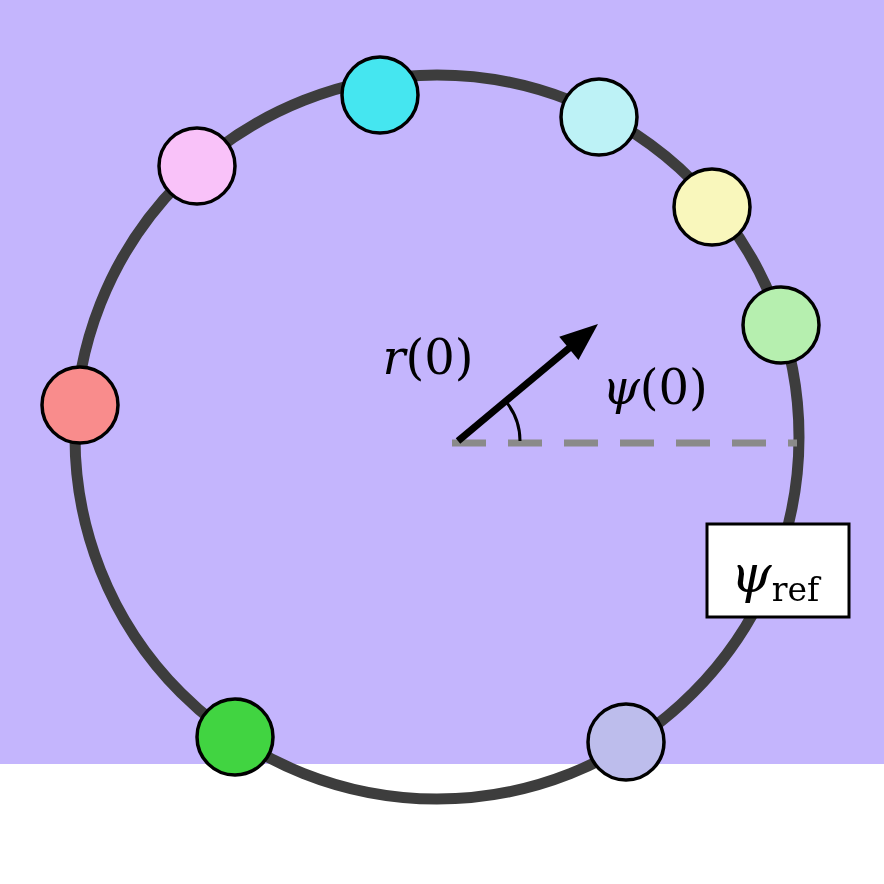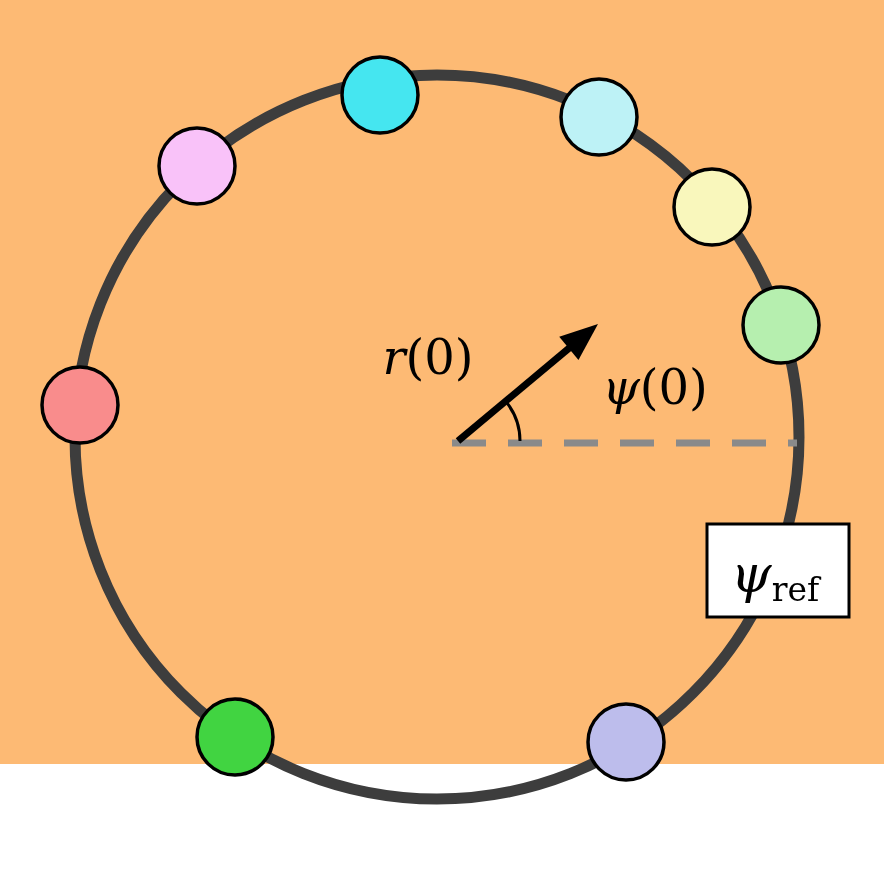--- a/index.html
+++ b/index.html
@@ -8,21 +8,21 @@
     background: #ffffff;
     width: 884px;
     height: 884px;
     overflow: hidden;
     font-family: "DejaVu Serif", serif;
   }
   .canvas {
     width: 884px;
     height: 764px;
     position: relative;
-    background: #fdba74;
+    background: #c4b5fd;
   }
   svg {
     display: block;
     width: 884px;
     height: 884px;
   }
   text {
     fill: #000000;
     font-family: "DejaVu Serif", serif;
   }

